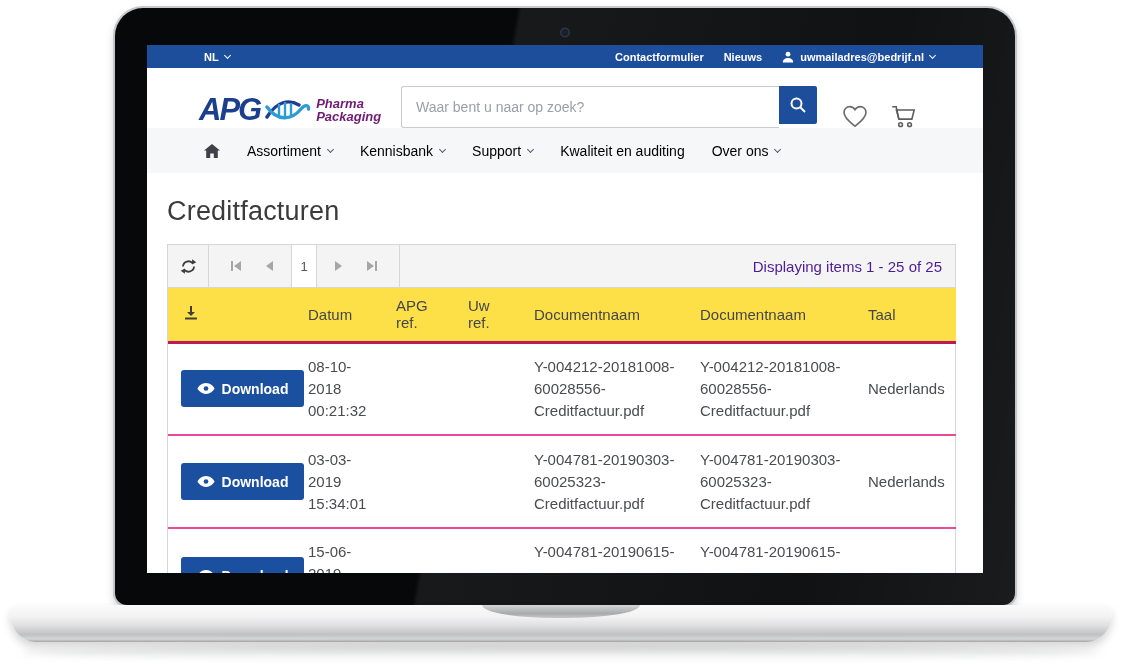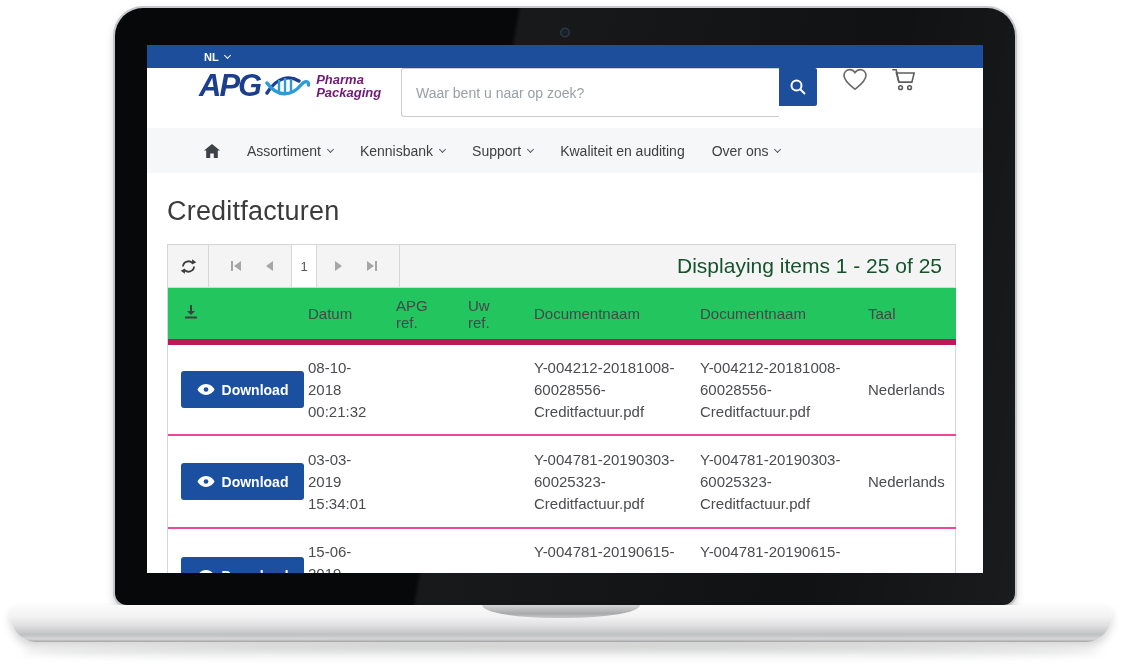--- a/index.html
+++ b/index.html
@@ -30,57 +30,57 @@
   
   .topbar { height:23px; background:#1d4e9c; display:flex; align-items:center;
     padding:0 48px 0 57px; color:#fff; font-size:11px; font-weight:bold; }
   .lang-picker { display:flex; align-items:center; gap:6px; cursor:pointer; }
   .chev { display:inline-block; width:5px; height:5px; border-right:1.5px solid currentColor;
     border-bottom:1.5px solid currentColor; transform:rotate(45deg); margin-top:-3px; }
   .topbar-right { margin-left:auto; display:flex; align-items:center; gap:20px; }
   .account { display:flex; align-items:center; gap:6px; cursor:pointer; }
 
   
-  .site-header { height:60px; display:flex; align-items:flex-start; padding-left:52px; background:#fff; }
+  .site-header { height:60px; display:flex; align-items:flex-end; padding-left:52px; background:#fff; }
   .logo { display:flex; align-items:center; gap:5px; width:202px; cursor:pointer; }
   .logo-apg { font-style:italic; font-weight:bold; font-size:31px; color:#1c3e8e; letter-spacing:-2px; }
   .logo-text { font-style:italic; font-weight:bold; font-size:13px; line-height:13px; color:#701a75; }
-  .search { display:flex; width:416px; height:49px; }
+  .search { display:flex; width:416px; height:42px; }
   .search input { flex:1; border:1px solid #c9cdd2; border-right:none; border-radius:3px 0 0 3px;
     padding:0 14px; font-size:14px; color:#333; outline:none; font-family:inherit; }
   .search input::placeholder { color:#9aa0a6; }
   .search-btn { width:38px; height:38px; background:#1d4e9c; border:none; border-radius:0 2px 2px 0;
     display:flex; align-items:center; justify-content:center; cursor:pointer; }
   .icon-btn { background:none; border:none; cursor:pointer; display:flex; align-items:center; }
   .heart-btn { margin-left:25px; } .cart-btn { margin-left:22px; }
 
   
   .nav { height:45px; background:#f6f7f9; display:flex; align-items:center; padding:0 57px;
-    gap:27px; font-size:14px; color:#404040; }
+    gap:27px; font-size:14px; color:#000000; }
   .nav-item { display:flex; align-items:center; gap:7px; cursor:pointer; white-space:nowrap; }
   .nav-item .chev { border-color:#565b61; margin-top:-2px; }
 
   
   .main { padding-left:20px; background:#fff; }
   .page-title { font-size:27px; font-weight:400; color:#3b3b3b; padding:23px 8px 17px 0; letter-spacing:.2px; }
   .gridwrap { width:789px; border:1px solid #d6d6d6; background:#fff; }
 
   .toolbar { display:flex; align-items:stretch; height:43px; background:#f4f4f5; border-bottom:1px solid #d6d6d6; }
   .tool-refresh { width:41px; display:flex; align-items:center; justify-content:center;
     border-right:1px solid #d6d6d6; cursor:pointer; }
   .pager { display:flex; align-items:center; padding:0 10px; border-right:1px solid #d6d6d6; }
   .pg-btn { background:none; border:none; cursor:pointer; display:flex; align-items:center; padding:0 11px; }
   .page-box { width:26px; align-self:stretch; background:#fff; border-left:1px solid #d6d6d6;
     border-right:1px solid #d6d6d6; display:flex; align-items:center; justify-content:center;
     font-size:13px; color:#555; margin:0 4px; }
   .status { margin-left:auto; display:flex; align-items:center; padding-right:13px;
-    color:#14532d; font-size:21px; }
+    color:#4c1d95; font-size:15px; }
 
   table { width:100%; border-collapse:collapse; table-layout:fixed; font-size:15px; color:#4a4c50; }
-  thead th { height:54px; background:#22c55e; border-bottom:6px solid #be185d; font-weight:400;
+  thead th { height:54px; background:#fde047; border-bottom:3px solid #be185d; font-weight:400;
     text-align:left; padding:0 10px; color:#45474b; vertical-align:middle; }
   th.col-dl { padding-left:15px; }
   tbody td { height:93px; vertical-align:middle; padding:0 10px; line-height:22px;
     border-bottom:2px solid #ec4899; overflow-wrap:normal; }
   .dl-btn { width:123px; height:37px; margin-left:3px; background:#1a509f; border:none; border-radius:3px;
     color:#fff; font-weight:bold; font-size:14px; font-family:inherit;
     display:flex; align-items:center; justify-content:center; gap:7px; cursor:pointer; }
   tr.clipped td { vertical-align:top; padding-top:12px; }
   tr.clipped .dl-btn { margin-top:16px; }
 </style>
@@ -92,20 +92,32 @@
   <div class="laptop-screen">
     <div class="bezel-gloss"></div>
     <div class="camera"></div>
 
     <div class="screen-content">
 
       <div class="topbar">
         <div class="lang-picker">
           <span>NL</span>
           <span class="chev"></span>
+        </div>
+        <div class="topbar-right">
+          <span style="cursor:pointer;">Contactformulier</span>
+          <span style="cursor:pointer;">Nieuws</span>
+          <div class="account">
+            <svg width="12" height="12" viewBox="0 0 12 12" fill="#fff">
+              <circle cx="6" cy="3.2" r="2.4"></circle>
+                <path d="M0.8 11.5c0-3 2.3-4.6 5.2-4.6s5.2 1.6 5.2 4.6z"></path>
+            </svg>
+            <span>uwmailadres@bedrijf.nl</span>
+            <span class="chev"></span>
+          </div>
         </div>
       </div>
 
       <div class="site-header">
         <div class="logo">
           <span class="logo-apg">APG</span>
           <svg width="46" height="30" viewBox="0 0 46 30">
             <path d="M2 22 C12 6 24 4 34 10" stroke="#1c3e8e" stroke-width="3.4" fill="none" stroke-linecap="round"></path>
             <path d="M2 12 C12 26 26 26 36 14 C40 9 44 10 43.5 14" stroke="#2e9bd6" stroke-width="3.4" fill="none" stroke-linecap="round"></path>
             <g stroke="#2e9bd6" stroke-width="2.4">

